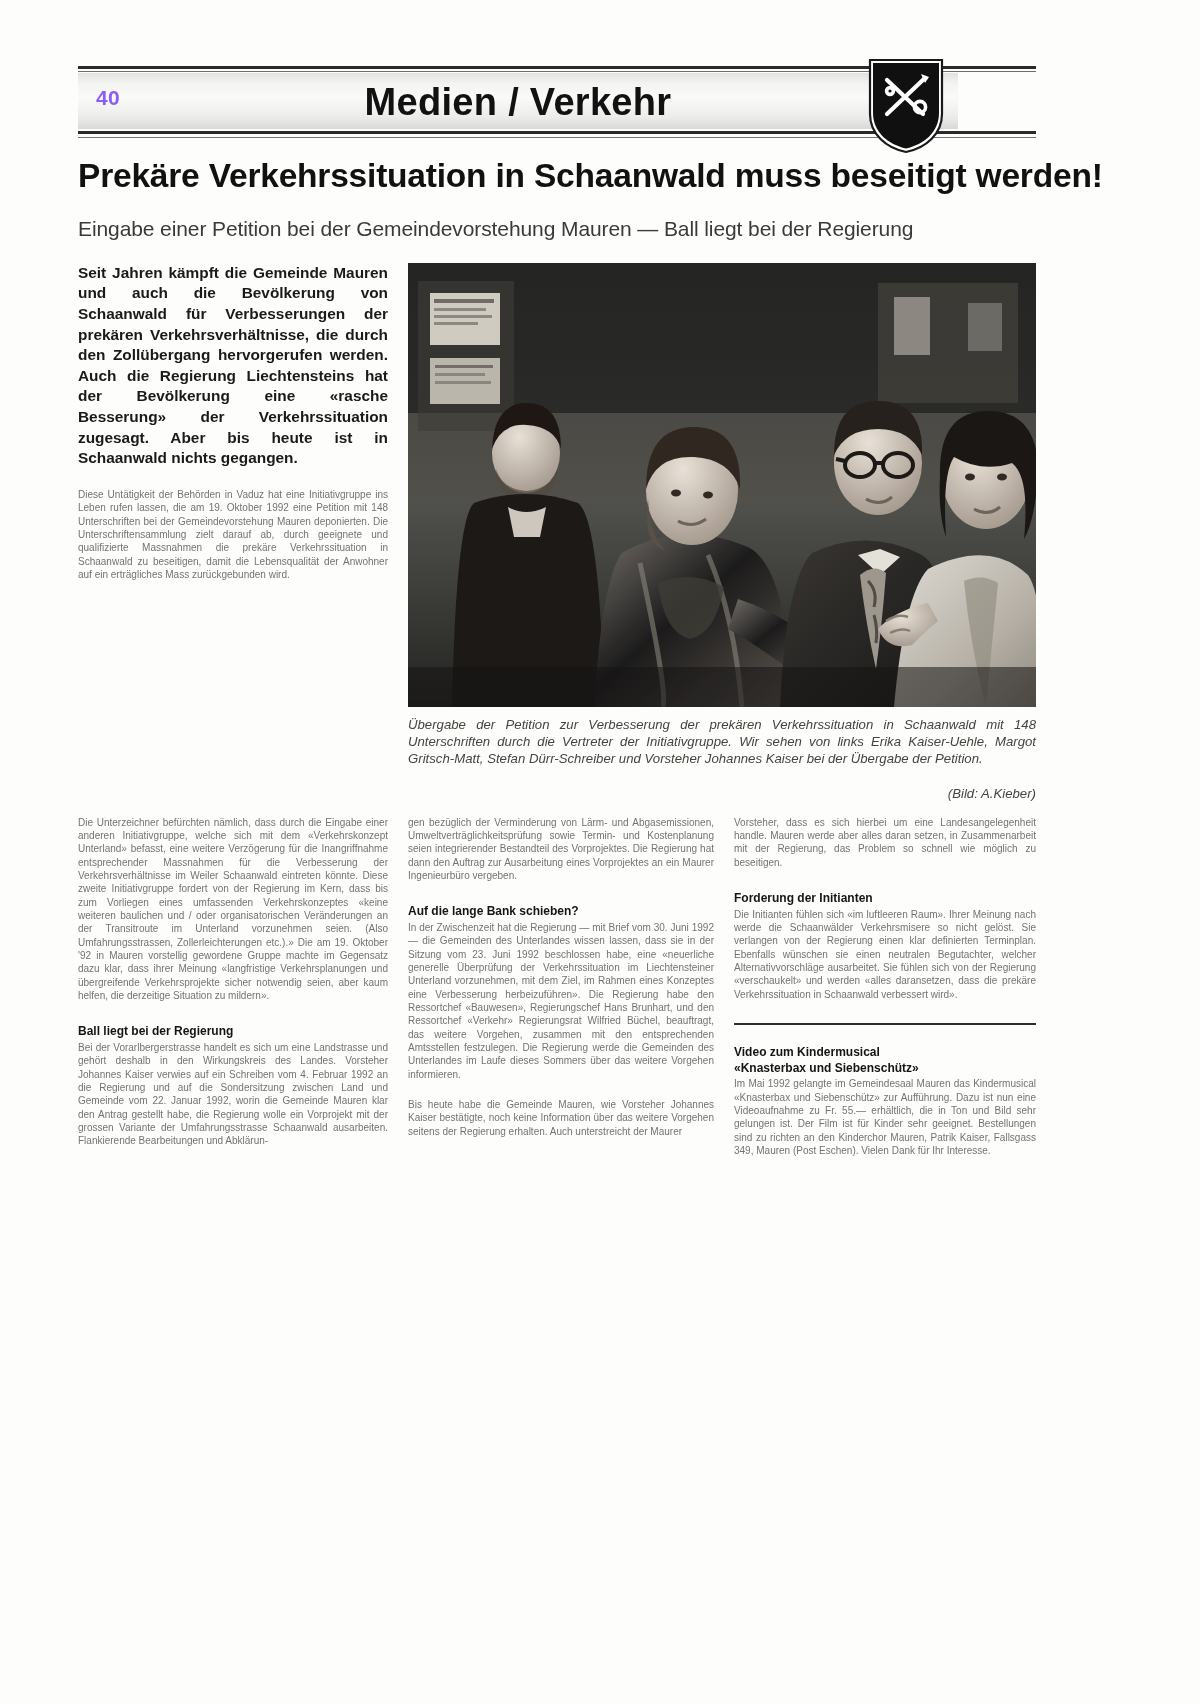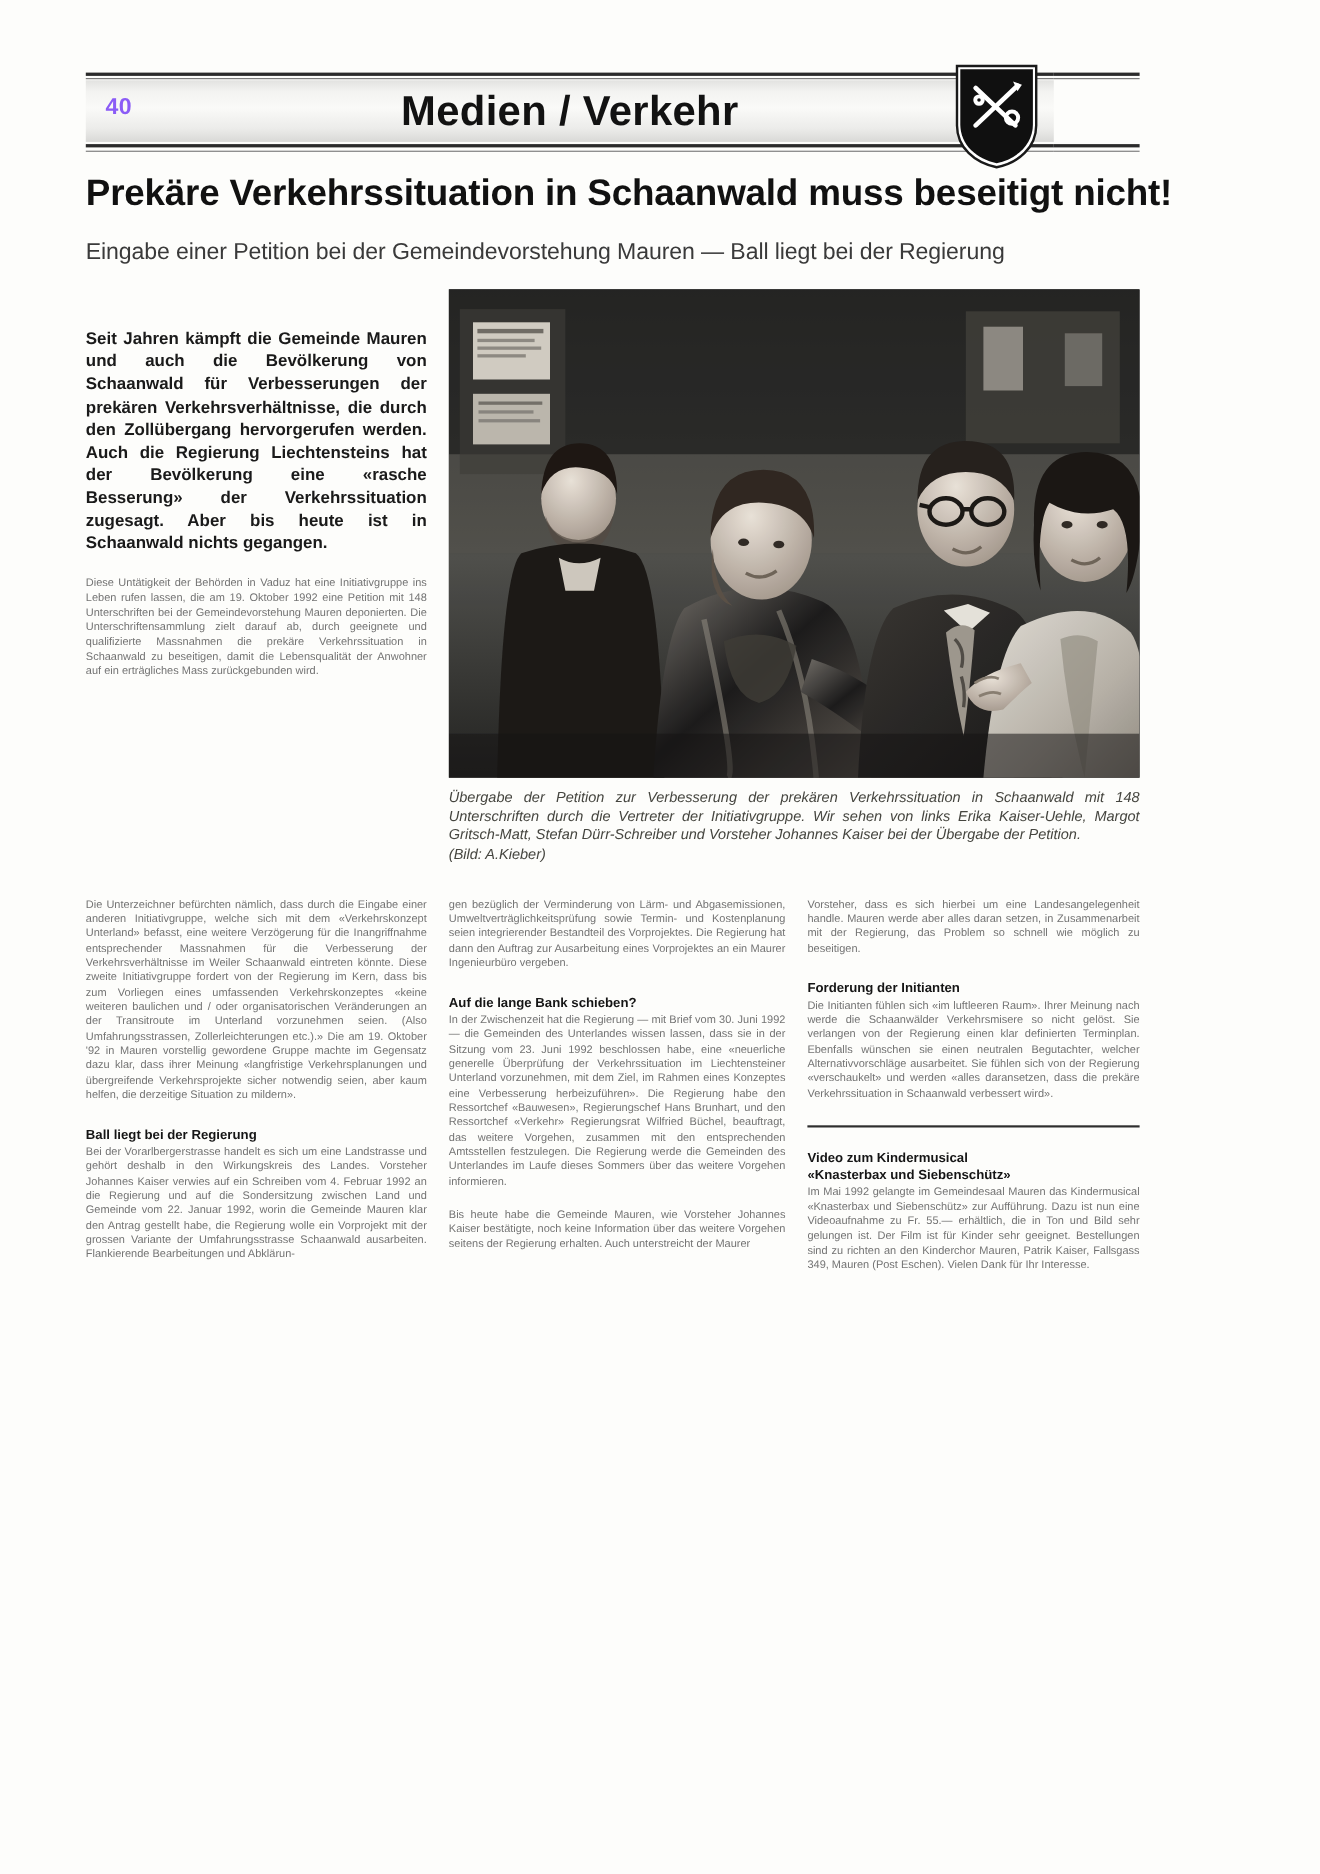--- a/index.html
+++ b/index.html
@@ -145,21 +145,20 @@
   
   .top-area {
     position: relative;
     margin-top: 22px;
     height: 545px;
   }
   .col-lead {
     position: absolute;
     left: 0; top: 0;
     width: 310px;
-    margin-top: 36px;
   }
   .lead-bold {
     font-size: 15.4px;
     font-weight: bold;
     line-height: 1.34;
     text-align: justify;
     color: #1a1a1a;
     margin: 0;
   }
   .body-p {
@@ -189,22 +188,22 @@
   .caption {
     margin-top: 9px;
     font-size: 13.2px;
     font-style: italic;
     line-height: 1.30;
     color: #45453f;
     text-align: justify;
   }
   .caption .credit {
     display: block;
-    text-align: left;
-    margin-top: 1px;
+    text-align: right;
+    margin-top: 18px;
   }
 
   
   .lower {
     position: relative;
     margin-top: 8px;
     display: flex;
     gap: 20px;
   }
   .col {
@@ -269,21 +268,21 @@
           </g>
           <g fill="none" stroke="#ffffff" stroke-width="3.6">
             <circle cx="22" cy="33" r="3.4"></circle>
             <circle cx="52" cy="49" r="5.6"></circle>
           </g>
           <path d="M53 16 l8 3 -4 6 z" fill="#ffffff"></path>
         </svg>
       </div>
     </div>
 
-    <h1 class="headline">Prekäre Verkehrssituation in Schaanwald muss beseitigt nicht!</h1>
+    <h1 class="headline">Prekäre Verkehrssituation in Schaanwald muss beseitigt werden!</h1>
     <div class="subhead">Eingabe einer Petition bei der Gemeindevorstehung Mauren — Ball liegt bei der Regierung</div>
 
     <div class="top-area">
 
       <div class="col-lead">
         <p class="lead-bold">Seit Jahren kämpft die Gemeinde Mauren und auch die Bevölkerung von Schaanwald für Verbesserungen der prekären Verkehrsverhältnisse, die durch den Zollübergang hervorgerufen werden. Auch die Regierung Liechtensteins hat der Bevölkerung eine «rasche Besserung» der Verkehrssituation zugesagt. Aber bis heute ist in Schaanwald nichts gegangen.</p>
         <p class="body-p first">Diese Untätigkeit der Behörden in Vaduz hat eine Initiativgruppe ins Leben rufen lassen, die am 19. Oktober 1992 eine Petition mit 148 Unterschriften bei der Gemeindevorstehung Mauren deponierten. Die Unterschriftensammlung zielt darauf ab, durch geeignete und qualifizierte Massnahmen die prekäre Verkehrssituation in Schaanwald zu beseitigen, damit die Lebensqualität der Anwohner auf ein erträgliches Mass zurückgebunden wird.</p>
       </div>
 
       <div class="photo-wrap">

